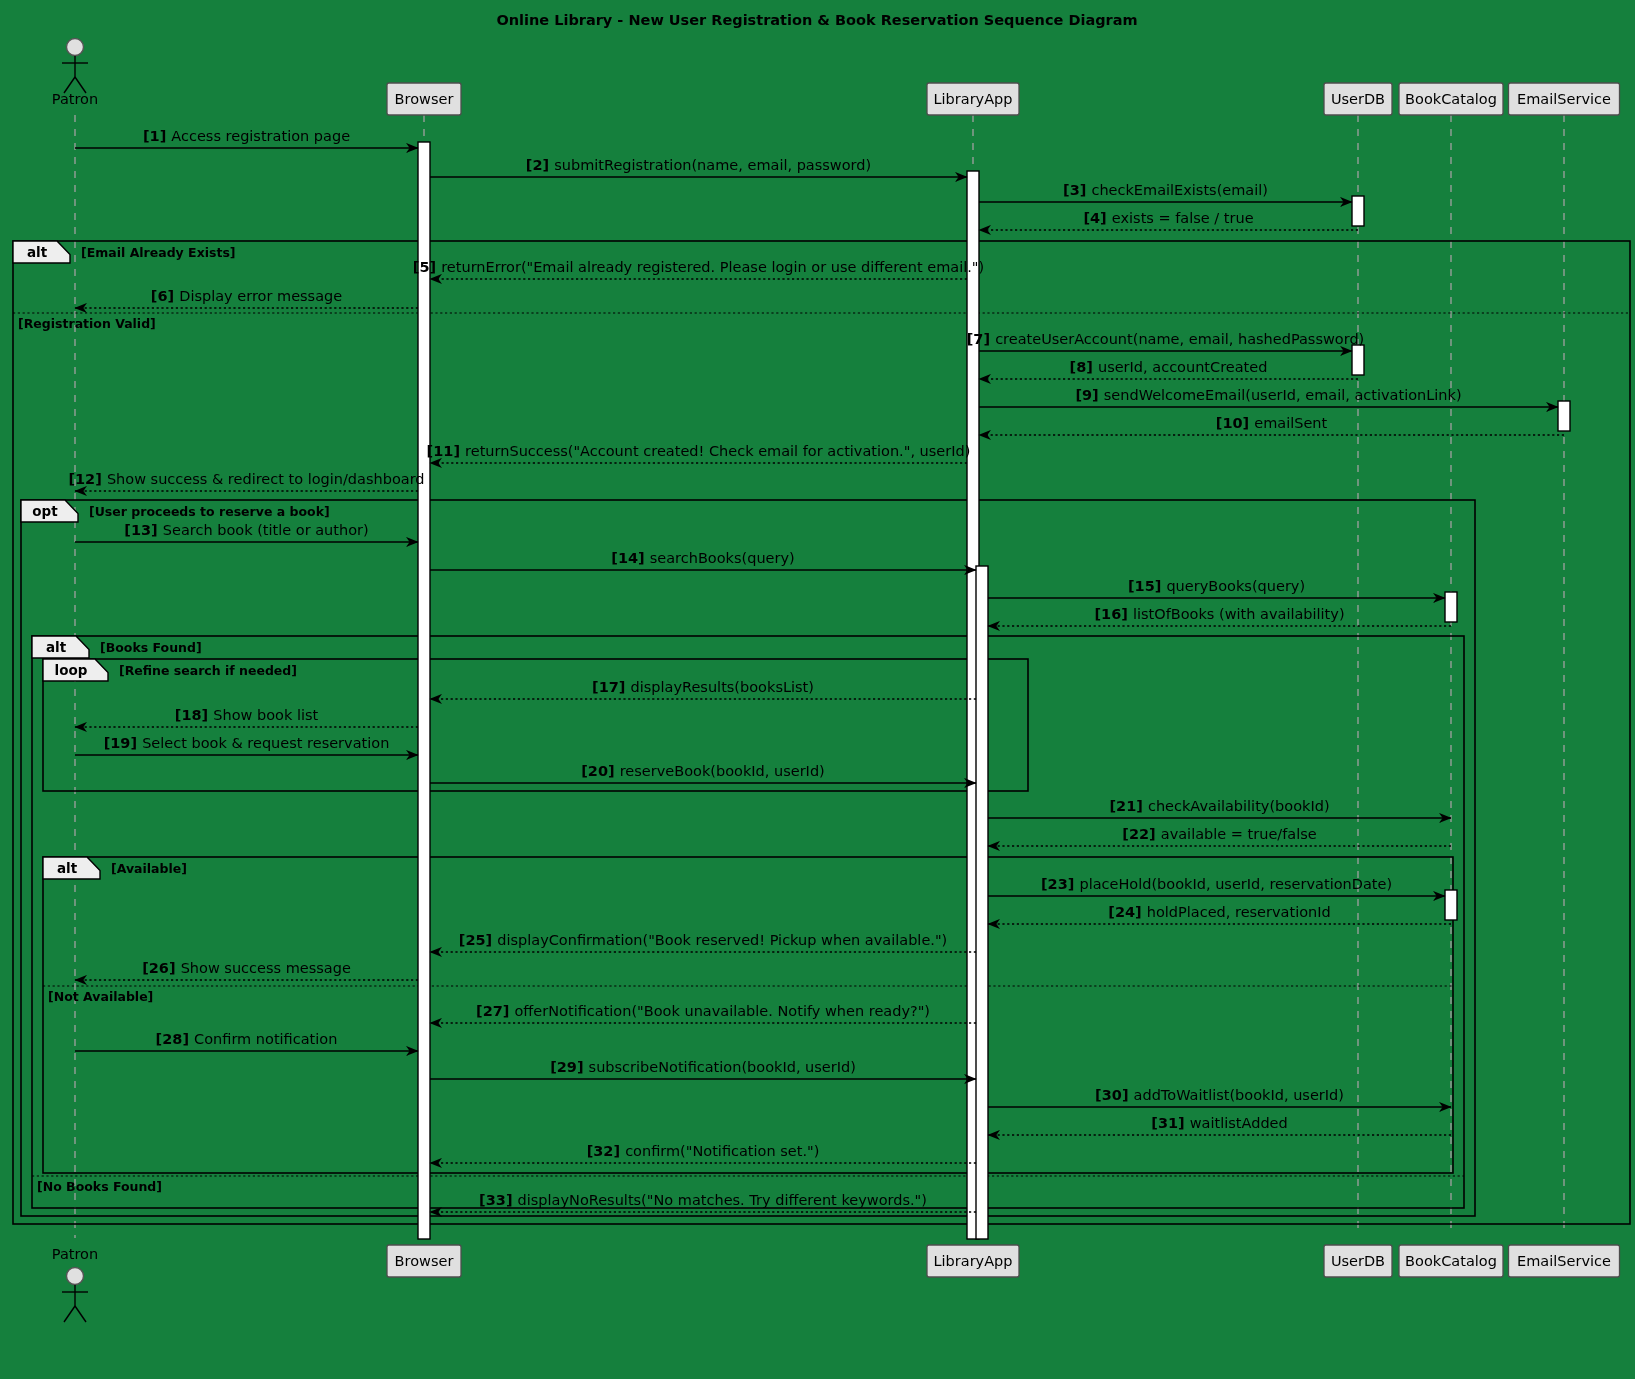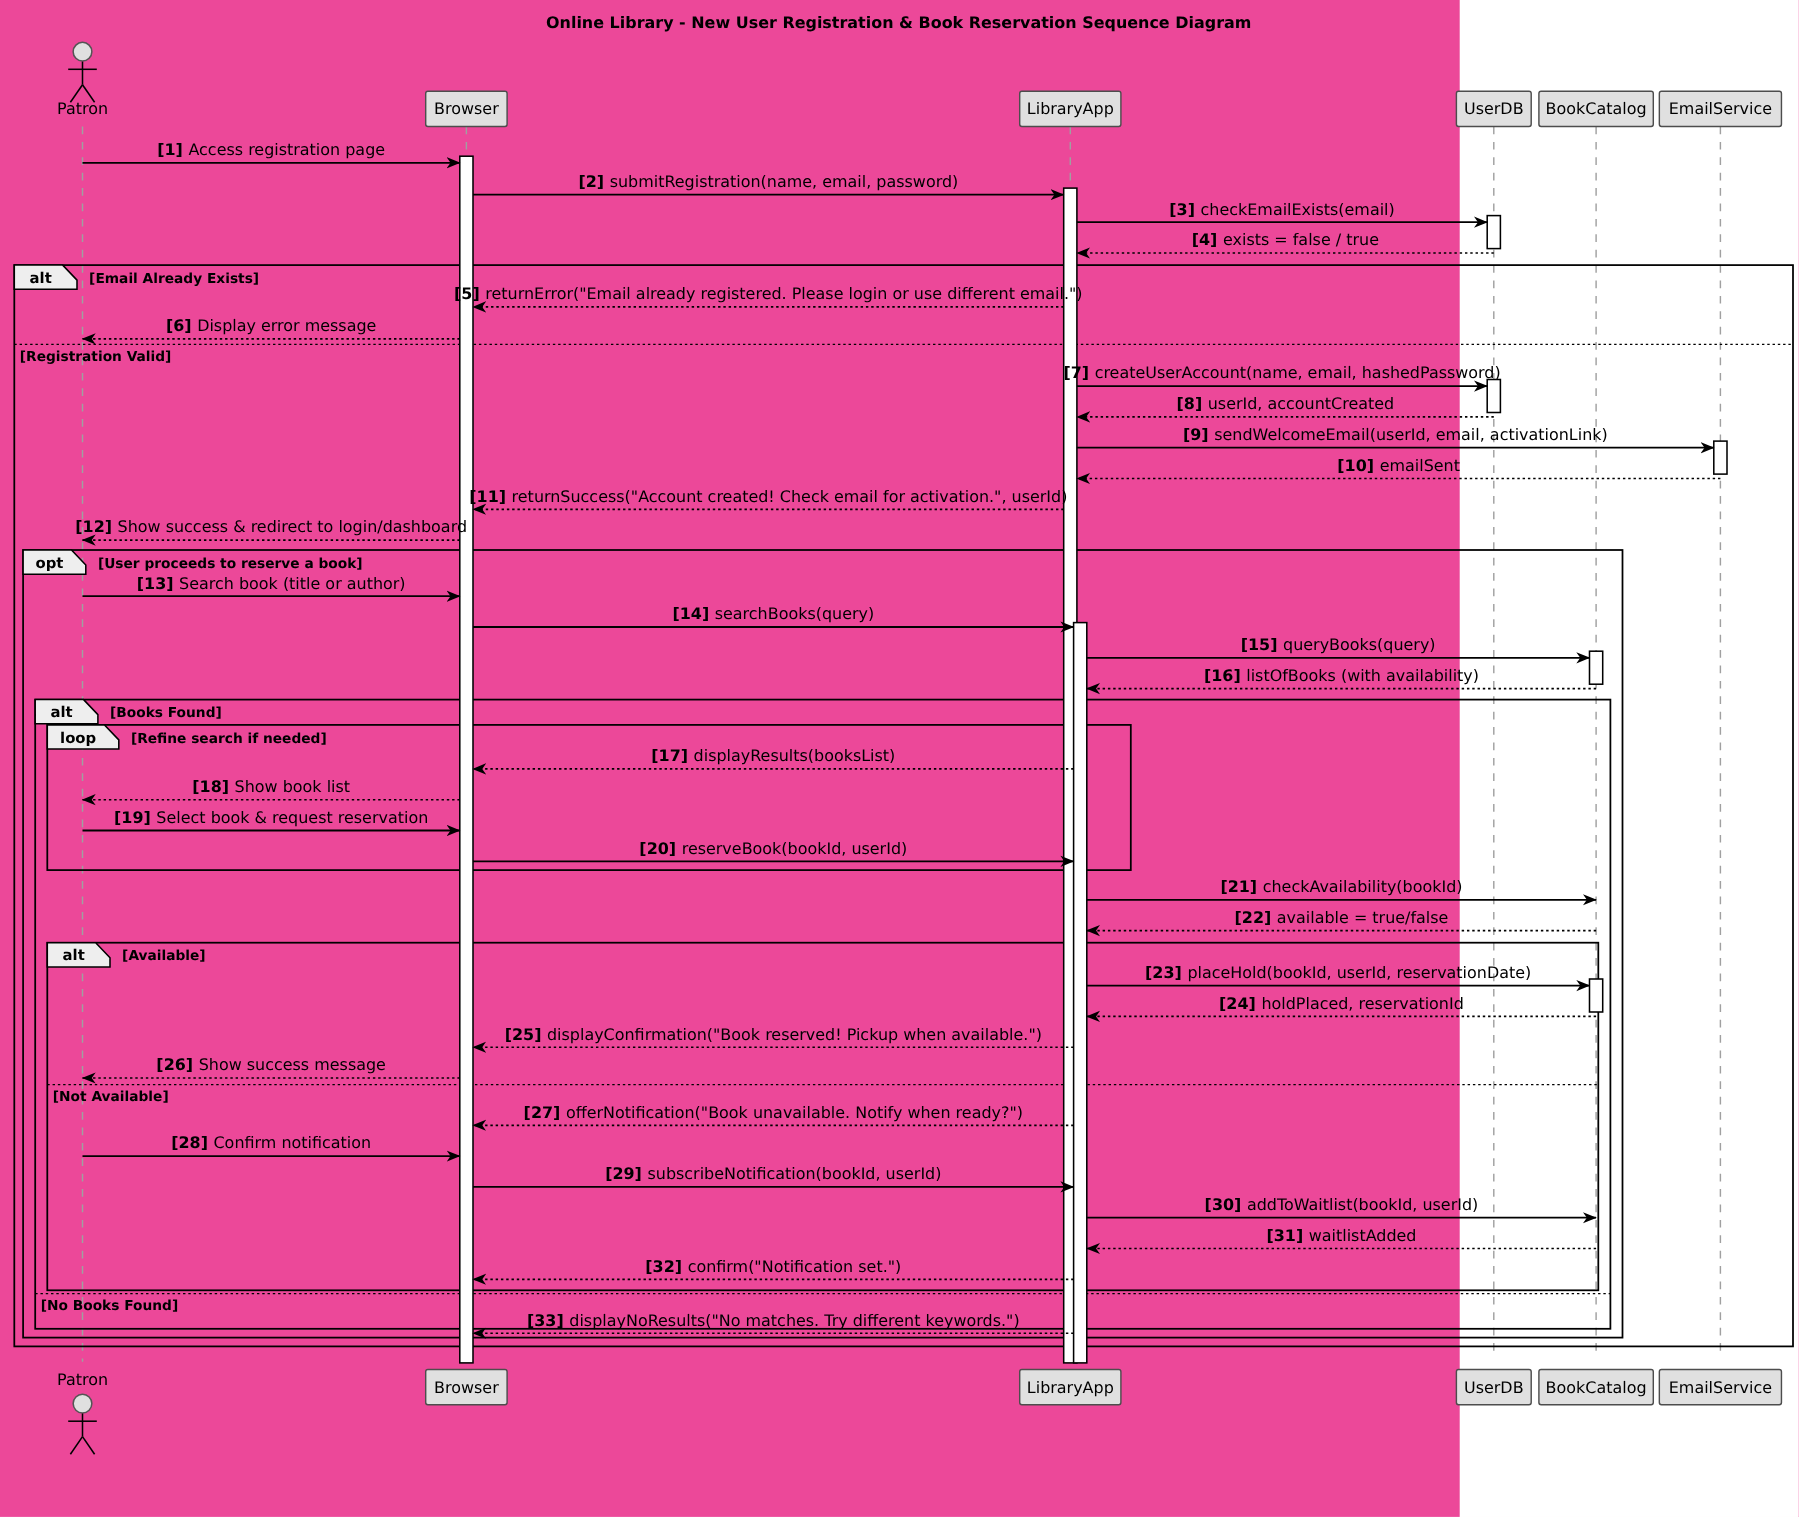--- a/index.html
+++ b/index.html
@@ -1,18 +1,18 @@
 <!DOCTYPE html>
 <html><head>
 <meta charset="utf-8">
 <style>
   html,body{margin:0;padding:0;background:#ffffff;}
   body{width:1635px;height:1379px;overflow:hidden;
        font-family:"DejaVu Sans","Liberation Sans",sans-serif;}
-  #stage{position:relative;width:1327px;height:1379px;background:#ec4899;}
+  #stage{position:relative;width:1635px;height:1379px;background:#15803d;}
   svg#diagram{position:absolute;left:0;top:0;width:1635px;height:1379px;display:block;}
   .ttl{font-size:14.5px;font-weight:bold;fill:#000;text-anchor:middle;
        font-family:"DejaVu Sans","Liberation Sans",sans-serif;}
   .pname{font-size:14.5px;fill:#000;text-anchor:middle;
        font-family:"DejaVu Sans","Liberation Sans",sans-serif;}
   .aname{font-size:14.5px;fill:#000;text-anchor:middle;
        font-family:"DejaVu Sans","Liberation Sans",sans-serif;}
   .msg{font-size:14.5px;fill:#000;text-anchor:middle;
        font-family:"DejaVu Sans","Liberation Sans",sans-serif;}
   .msg .num{font-weight:bold;}

